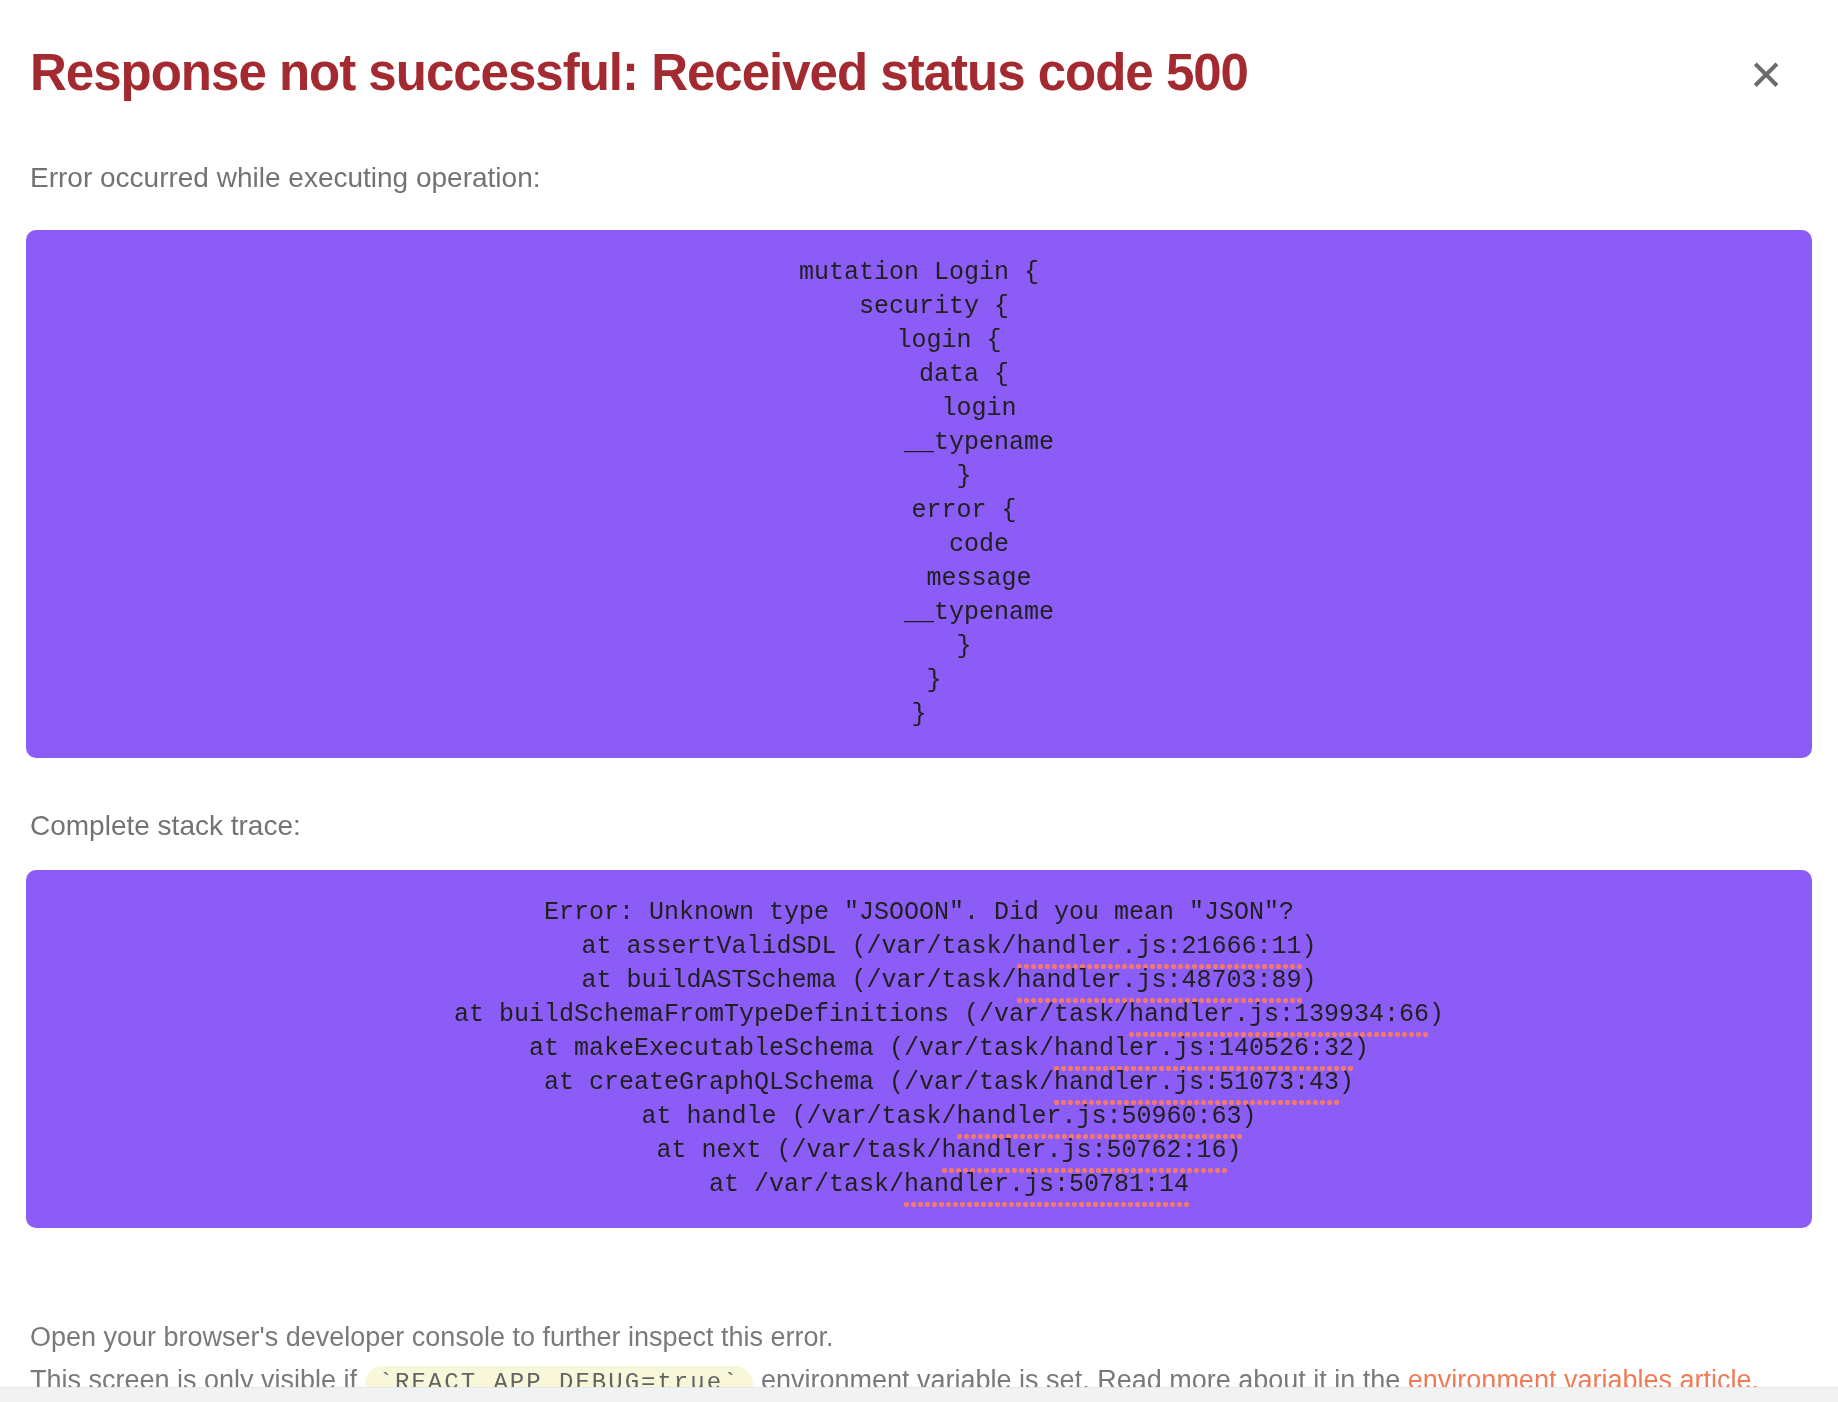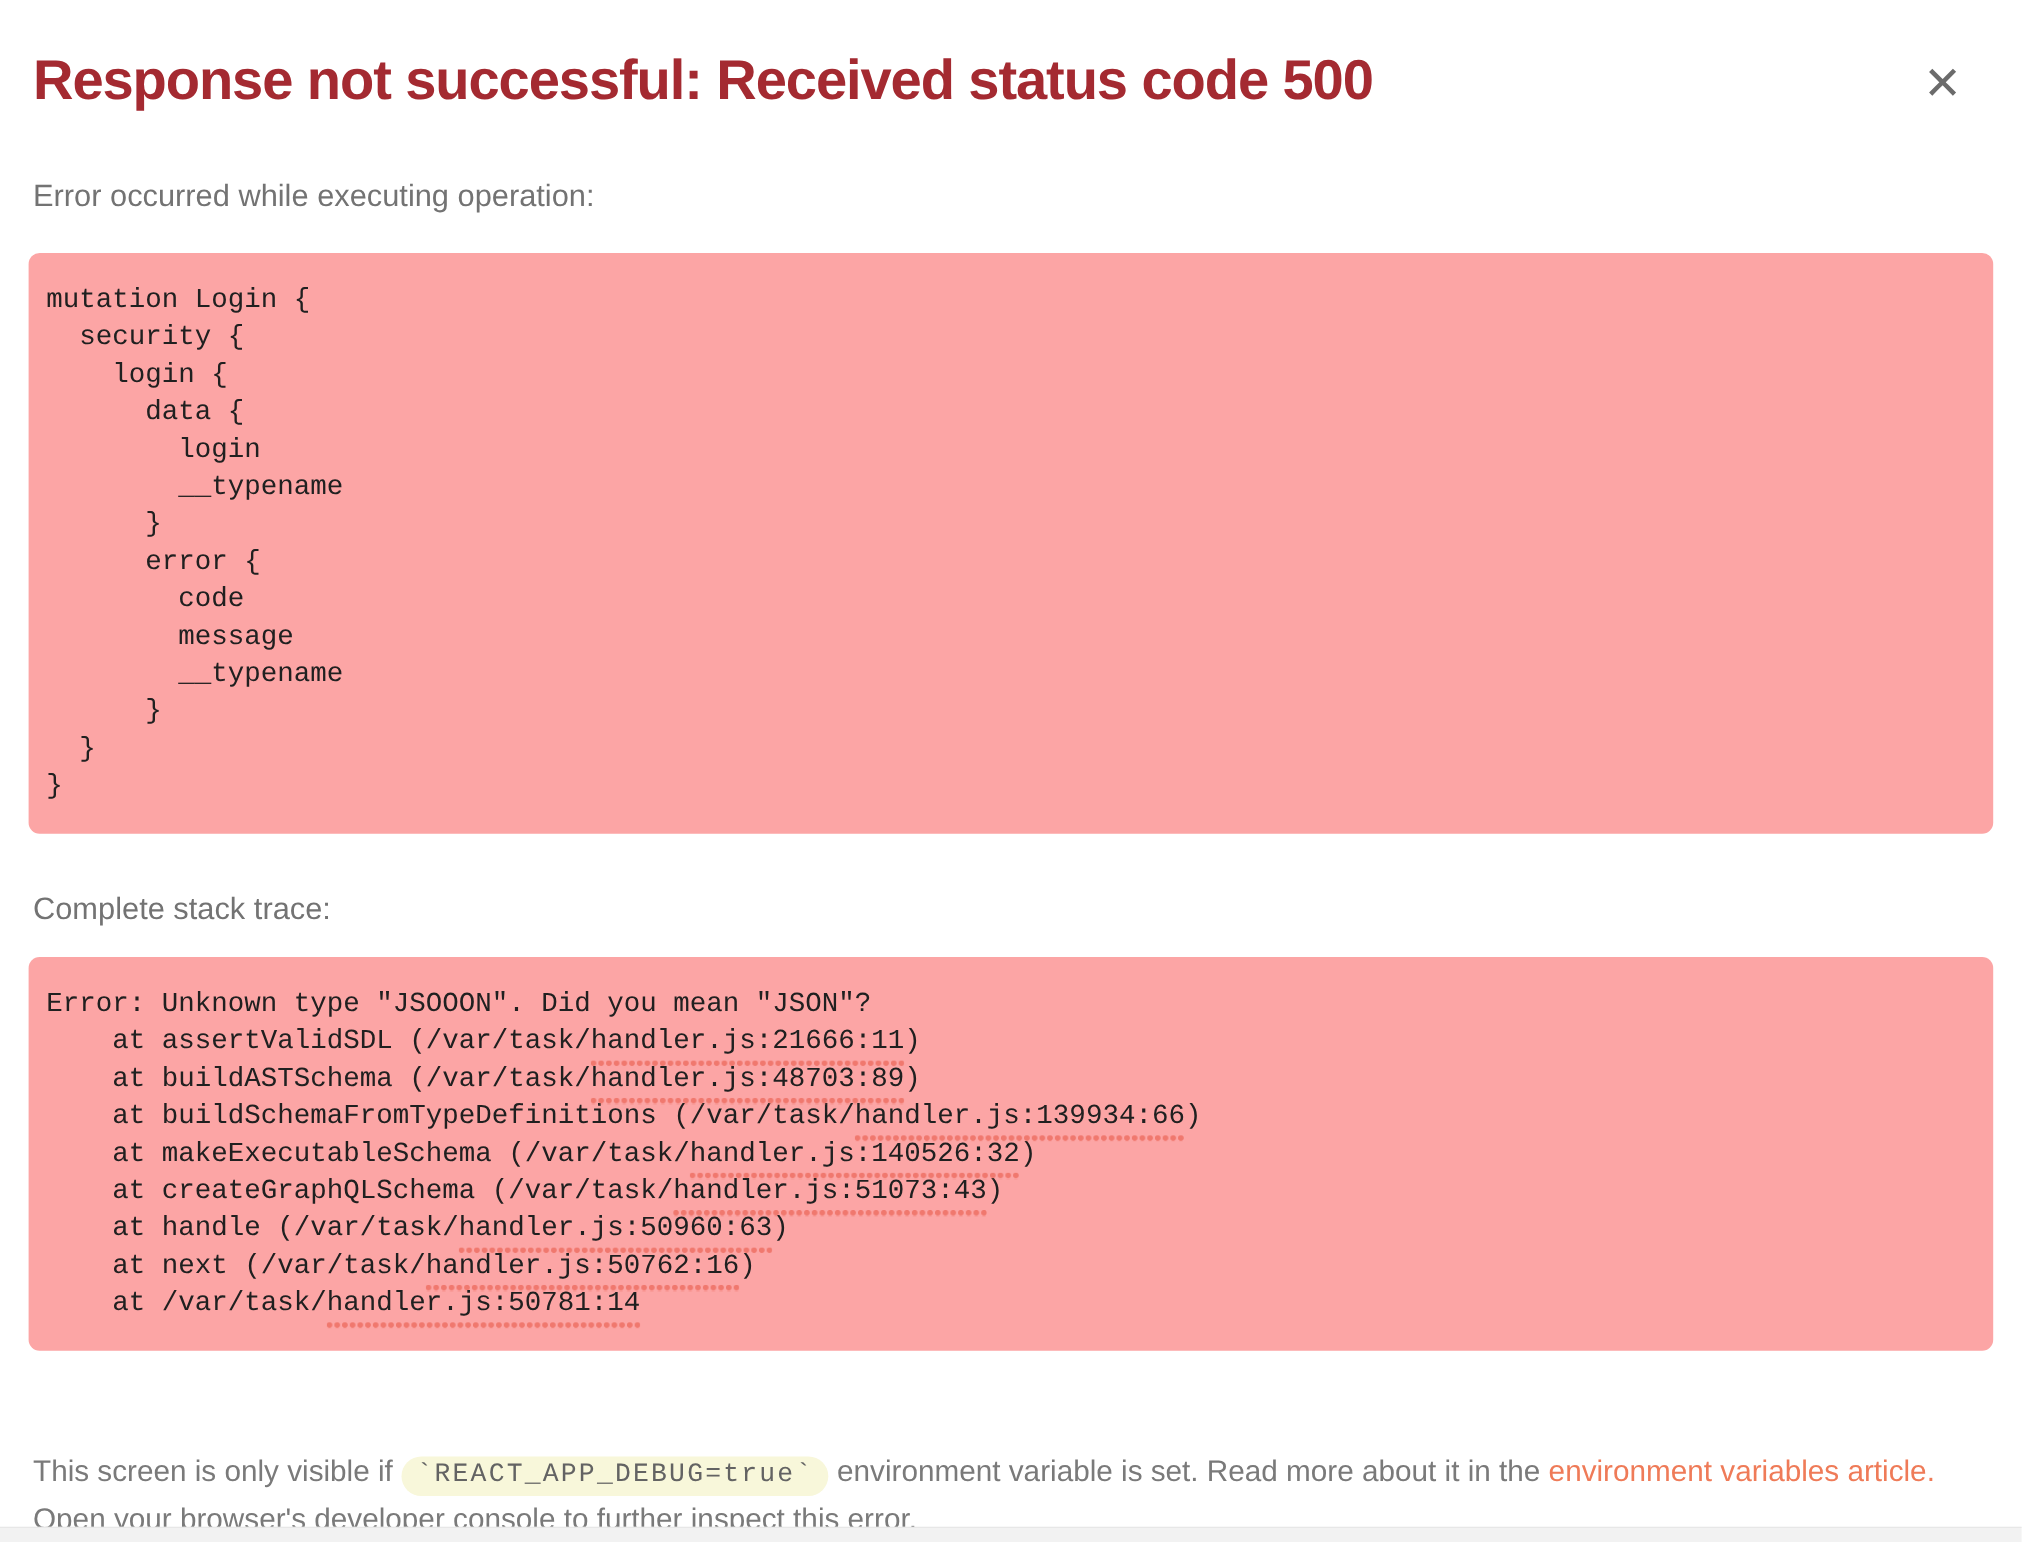--- a/index.html
+++ b/index.html
@@ -47,29 +47,30 @@
     margin-top: 56px;
     padding-left: 4px;
     font-size: 28px;
     line-height: 36px;
     color: #737373;
   }
   .section-label.second { margin-top: 50px; }
 
   .code-block {
     margin: 34px 0 0 0;
-    background: #fca5a5;
+    background: #8b5cf6;
     border-radius: 10px;
     padding: 26px 16px;
     font-family: "Liberation Mono", "DejaVu Sans Mono", monospace;
     font-size: 25px;
     line-height: 34px;
     color: #202020;
     white-space: pre;
     overflow: hidden;
+    text-align: center;
   }
   .code-block.stack-block { margin-top: 26px; }
   .stack-line { white-space: pre; }
 
   .file-ref {
     position: relative;
     text-decoration-thickness: 2px;
     text-underline-offset: 4px;
     text-decoration-skip-ink: none;
   }
@@ -146,19 +147,19 @@
         __typename
       }
   }
 }</pre>
 
   <div class="section-label second">Complete stack trace:</div>
 
   <div class="code-block stack-block" id="stack-block"><div class="stack-line"><span>Error: Unknown type "JSOOON". Did you mean "JSON"?</span></div><div class="stack-line"><span>    at assertValidSDL (/var/task/</span><span class="file-ref">handler.js:21666:11</span><span>)</span></div><div class="stack-line"><span>    at buildASTSchema (/var/task/</span><span class="file-ref">handler.js:48703:89</span><span>)</span></div><div class="stack-line"><span>    at buildSchemaFromTypeDefinitions (/var/task/</span><span class="file-ref">handler.js:139934:66</span><span>)</span></div><div class="stack-line"><span>    at makeExecutableSchema (/var/task/</span><span class="file-ref">handler.js:140526:32</span><span>)</span></div><div class="stack-line"><span>    at createGraphQLSchema (/var/task/</span><span class="file-ref">handler.js:51073:43</span><span>)</span></div><div class="stack-line"><span>    at handle (/var/task/</span><span class="file-ref">handler.js:50960:63</span><span>)</span></div><div class="stack-line"><span>    at next (/var/task/</span><span class="file-ref">handler.js:50762:16</span><span>)</span></div><div class="stack-line"><span>    at /var/task/</span><span class="file-ref">handler.js:50781:14</span></div></div>
 
   <div class="footer">
+    <div>Open your browser's developer console to further inspect this error.</div>
     <div><span>This screen is only visible if </span><span class="env-pill">`REACT_APP_DEBUG=true`</span><span> environment variable is set. Read more about it in the </span><a class="env-link">environment variables article.</a></div>
-    <div>Open your browser's developer console to further inspect this error.</div>
   </div>
 
 </div>
 
 <div class="bottom-edge"></div>
 
 </body></html>

